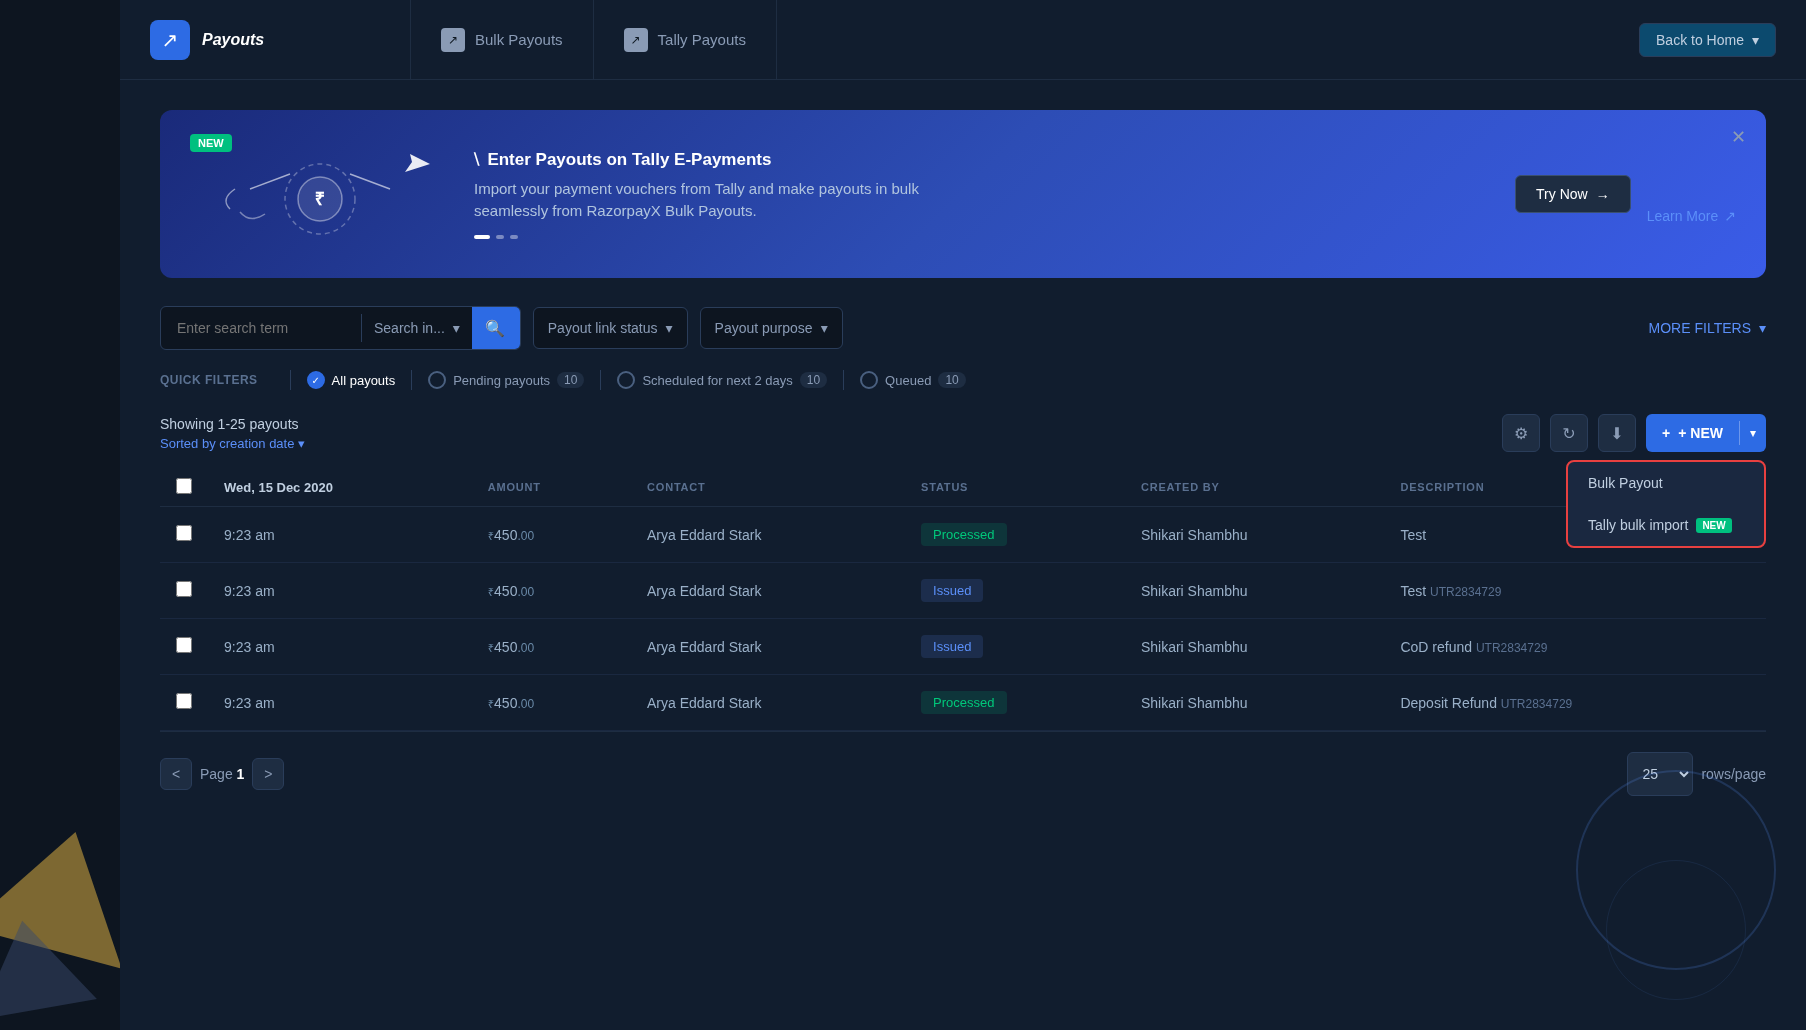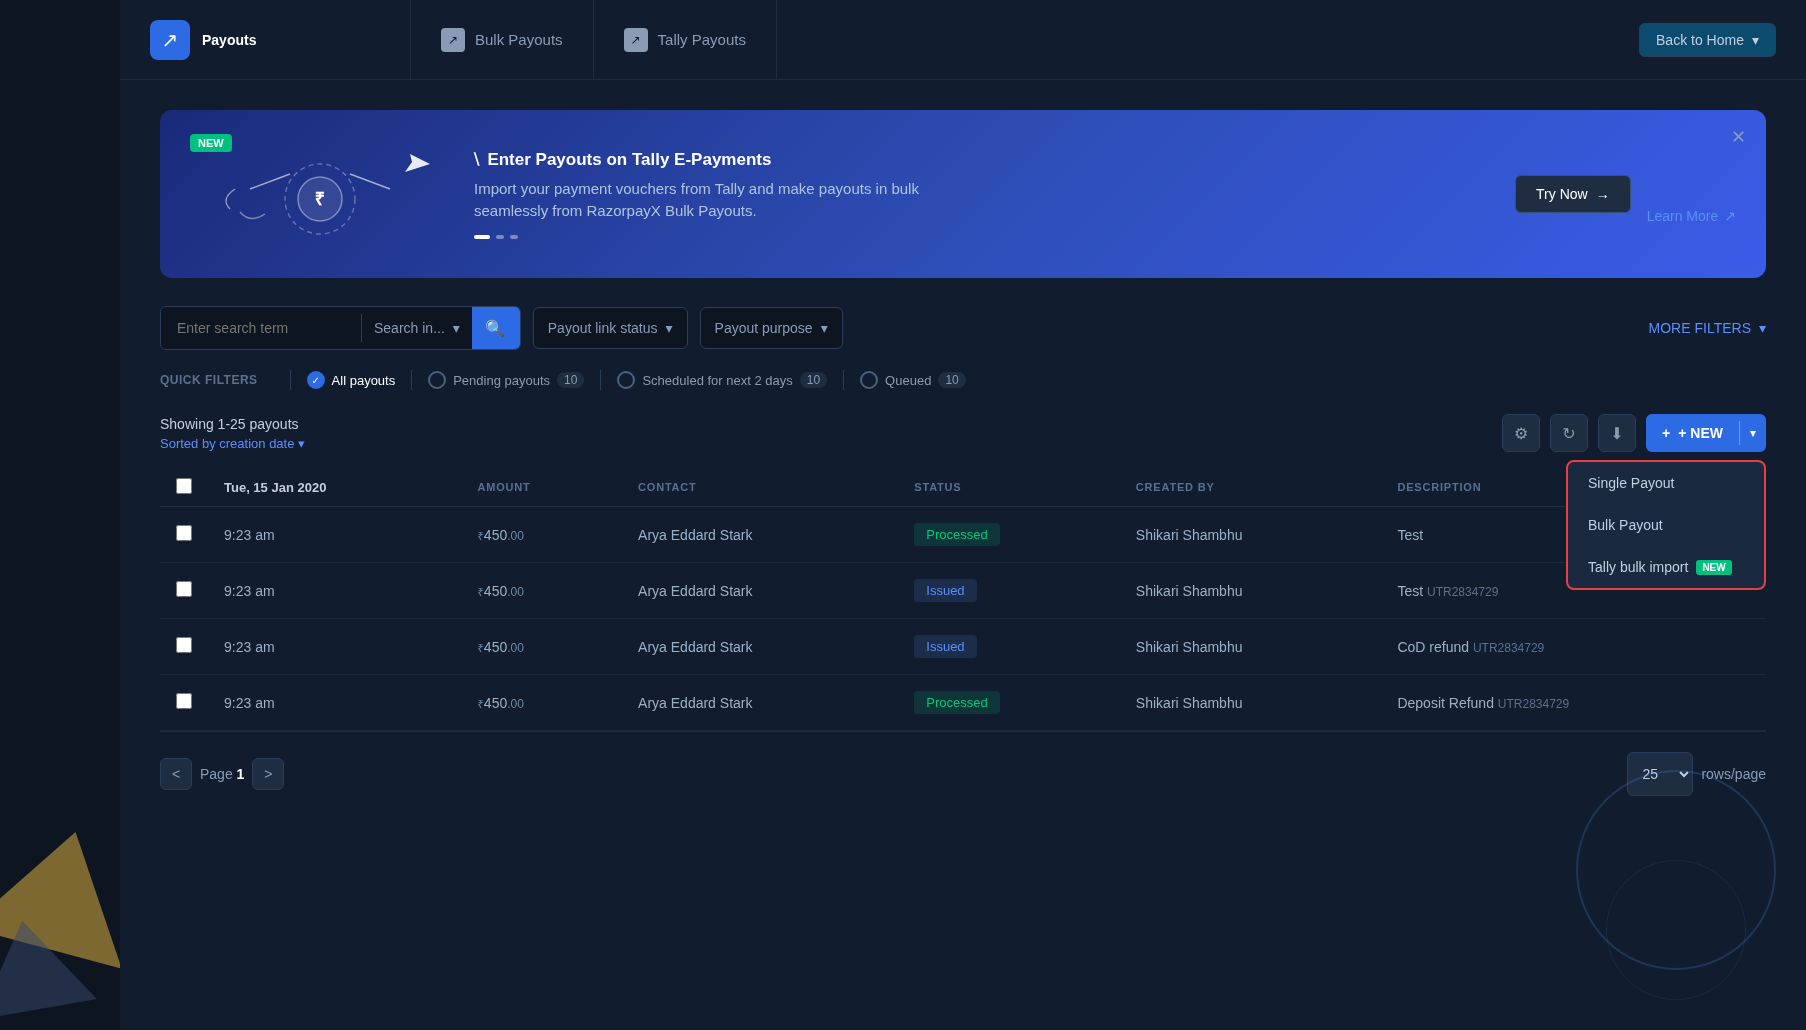--- a/index.html
+++ b/index.html
@@ -74,23 +74,24 @@
       height: 40px;
       background: #2d6be4;
       border-radius: 8px;
       display: flex;
       align-items: center;
       justify-content: center;
       font-size: 20px;
       color: white;
     }
     .logo-title {
-      font-size: 14px;
+      font-size: 16px;
       font-weight: 600;
       color: #ffffff;
+      font-style: italic;
     }
 
     .nav-tabs {
       display: flex;
       gap: 0;
       height: 100%;
       align-items: stretch;
       border-left: 1px solid #1e2d42;
     }
     .nav-tab {
@@ -771,42 +772,39 @@
             <div class="new-btn-label">
               <span>+</span>
               <span style="margin-left:2px">+ NEW</span>
             </div>
             <div class="new-btn-divider"></div>
             <div class="new-btn-arrow">▾</div>
           </div>
 
           <div class="dropdown-menu">
             <div class="dropdown-item">
-              <span>Single Payout</span>
-            </div>
-            <div class="dropdown-item">
               <span>Bulk Payout</span>
             </div>
             <div class="dropdown-item">
               <span>Tally bulk import</span>
               <span class="new-badge-inline">NEW</span>
             </div>
           </div>
         </div>
       </div>
     </div>
 
     <table class="payouts-table">
       <thead>
         <tr>
           <th class="checkbox-cell">
             <input type="checkbox" class="cb" style="">
           </th>
           <th>
-            <span class="date-header">Tue, 15 Jan 2020</span>
+            <span class="date-header">Wed, 15 Dec 2020</span>
           </th>
           <th>AMOUNT</th>
           <th>CONTACT</th>
           <th>STATUS</th>
           <th>CREATED BY</th>
           <th>DESCRIPTION</th>
         </tr>
       </thead>
       <tbody id="table-body">
       <tr>

